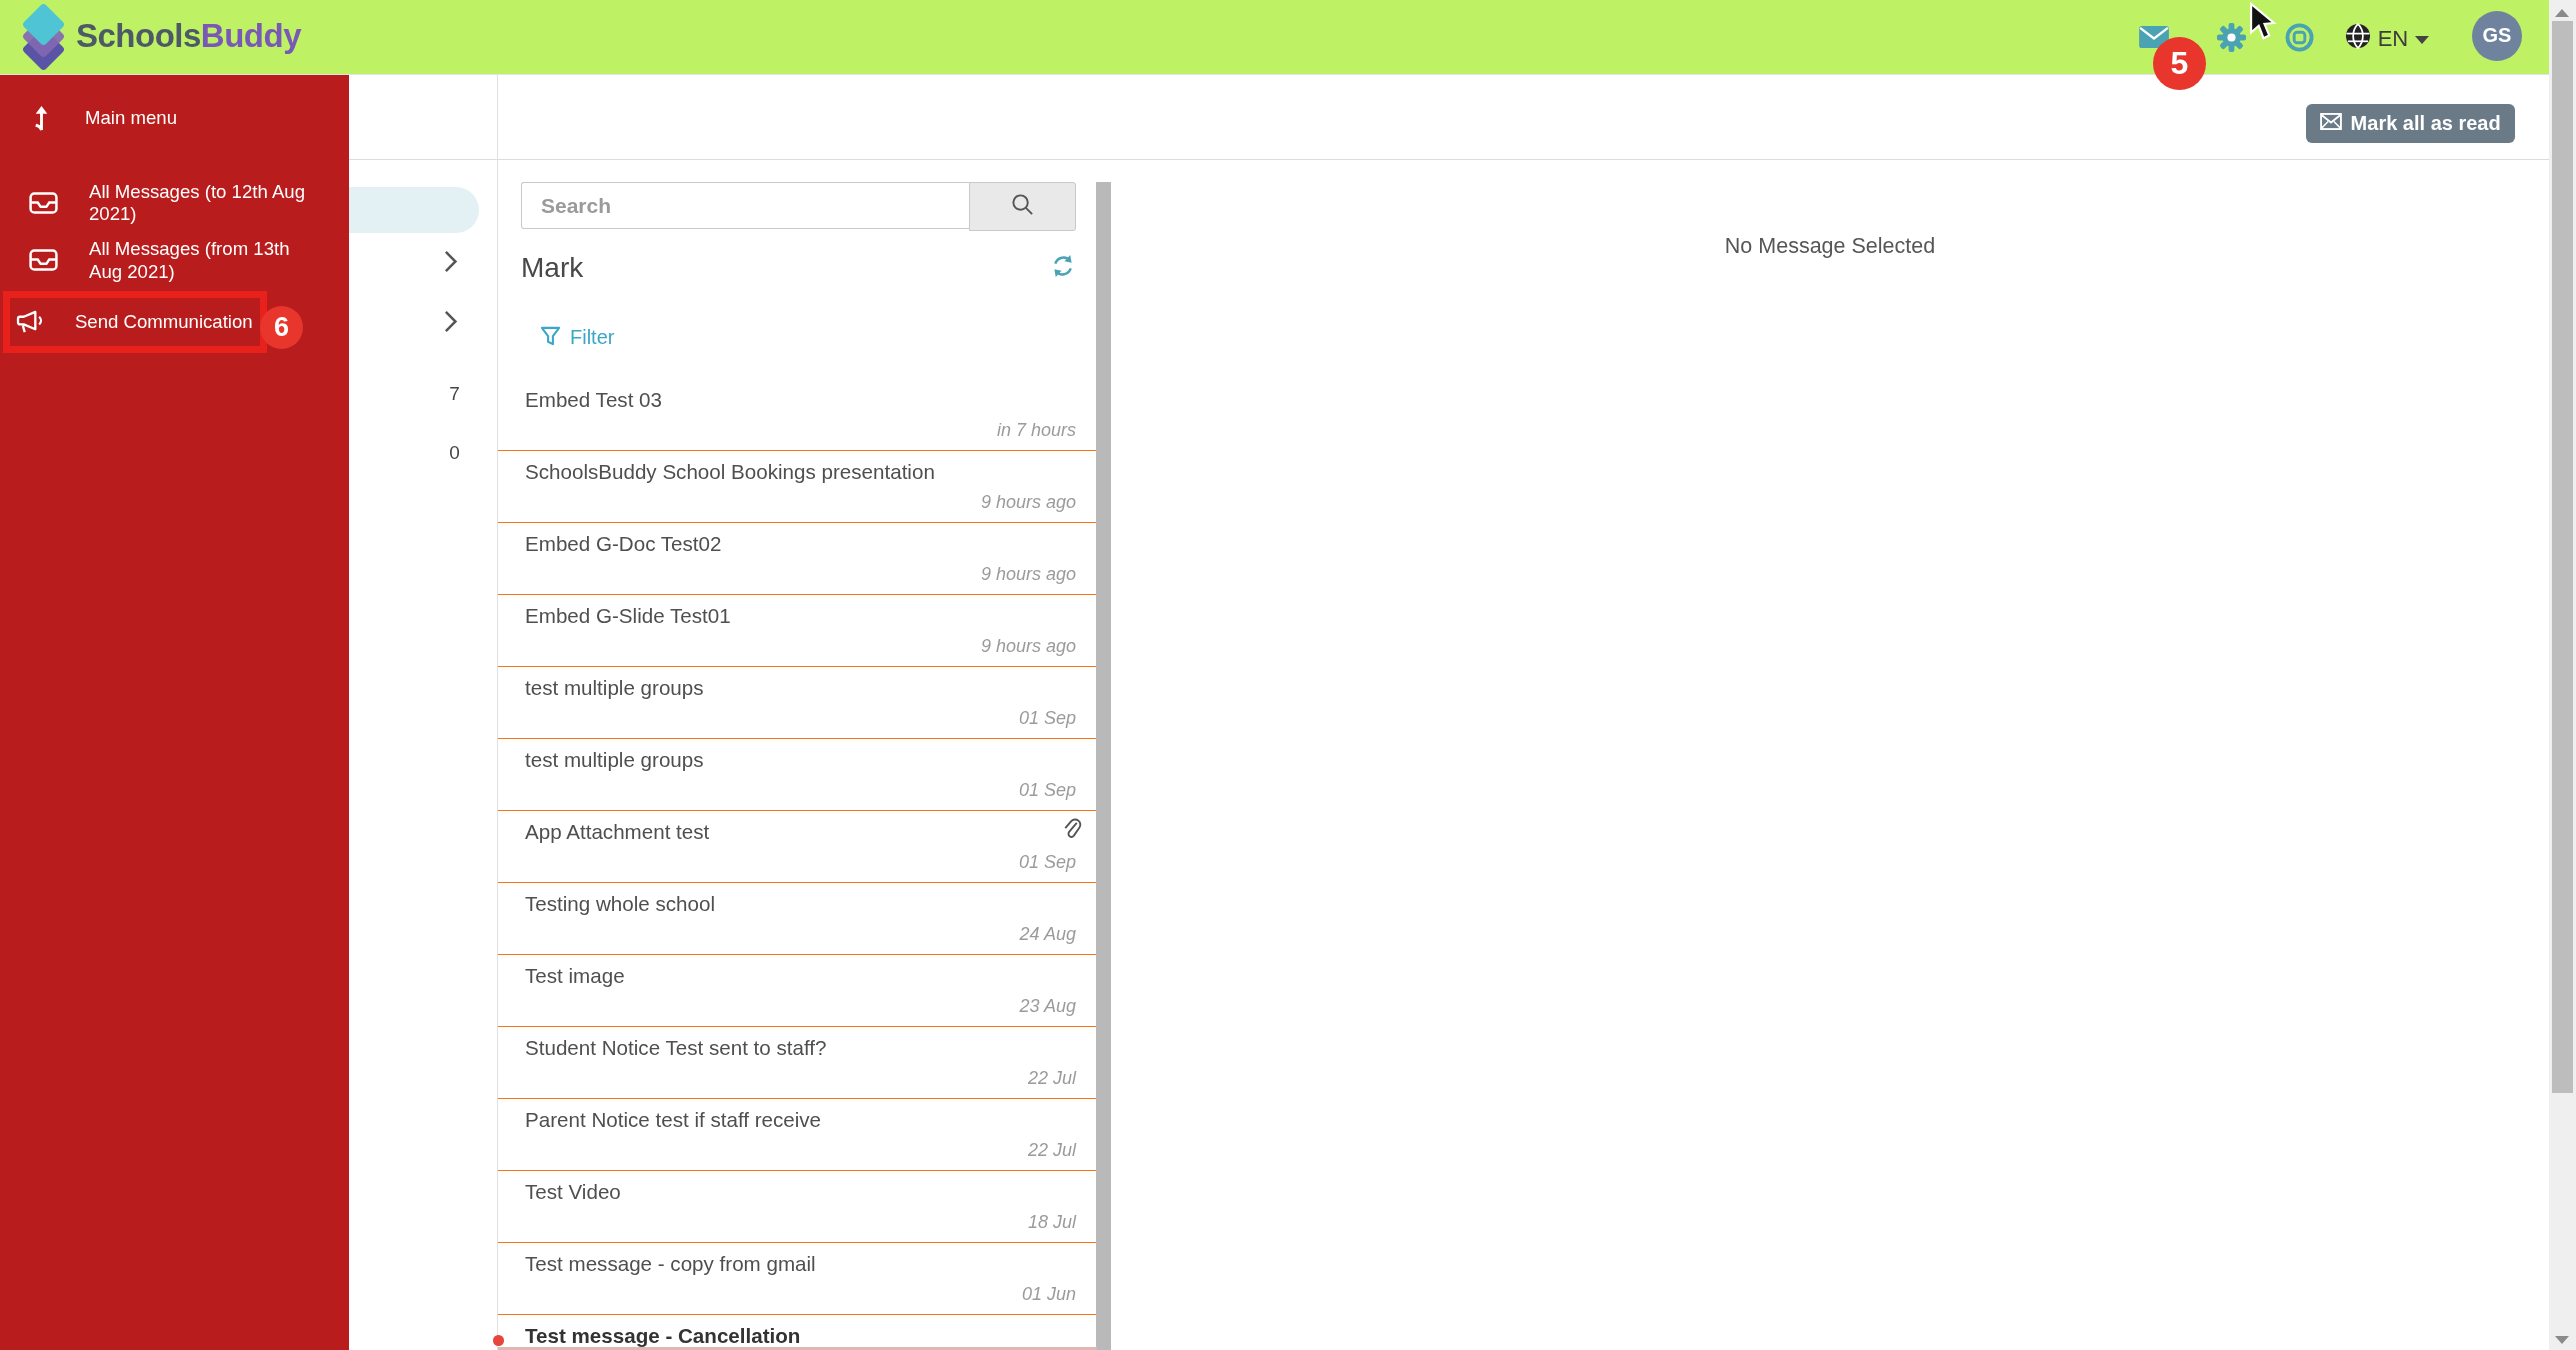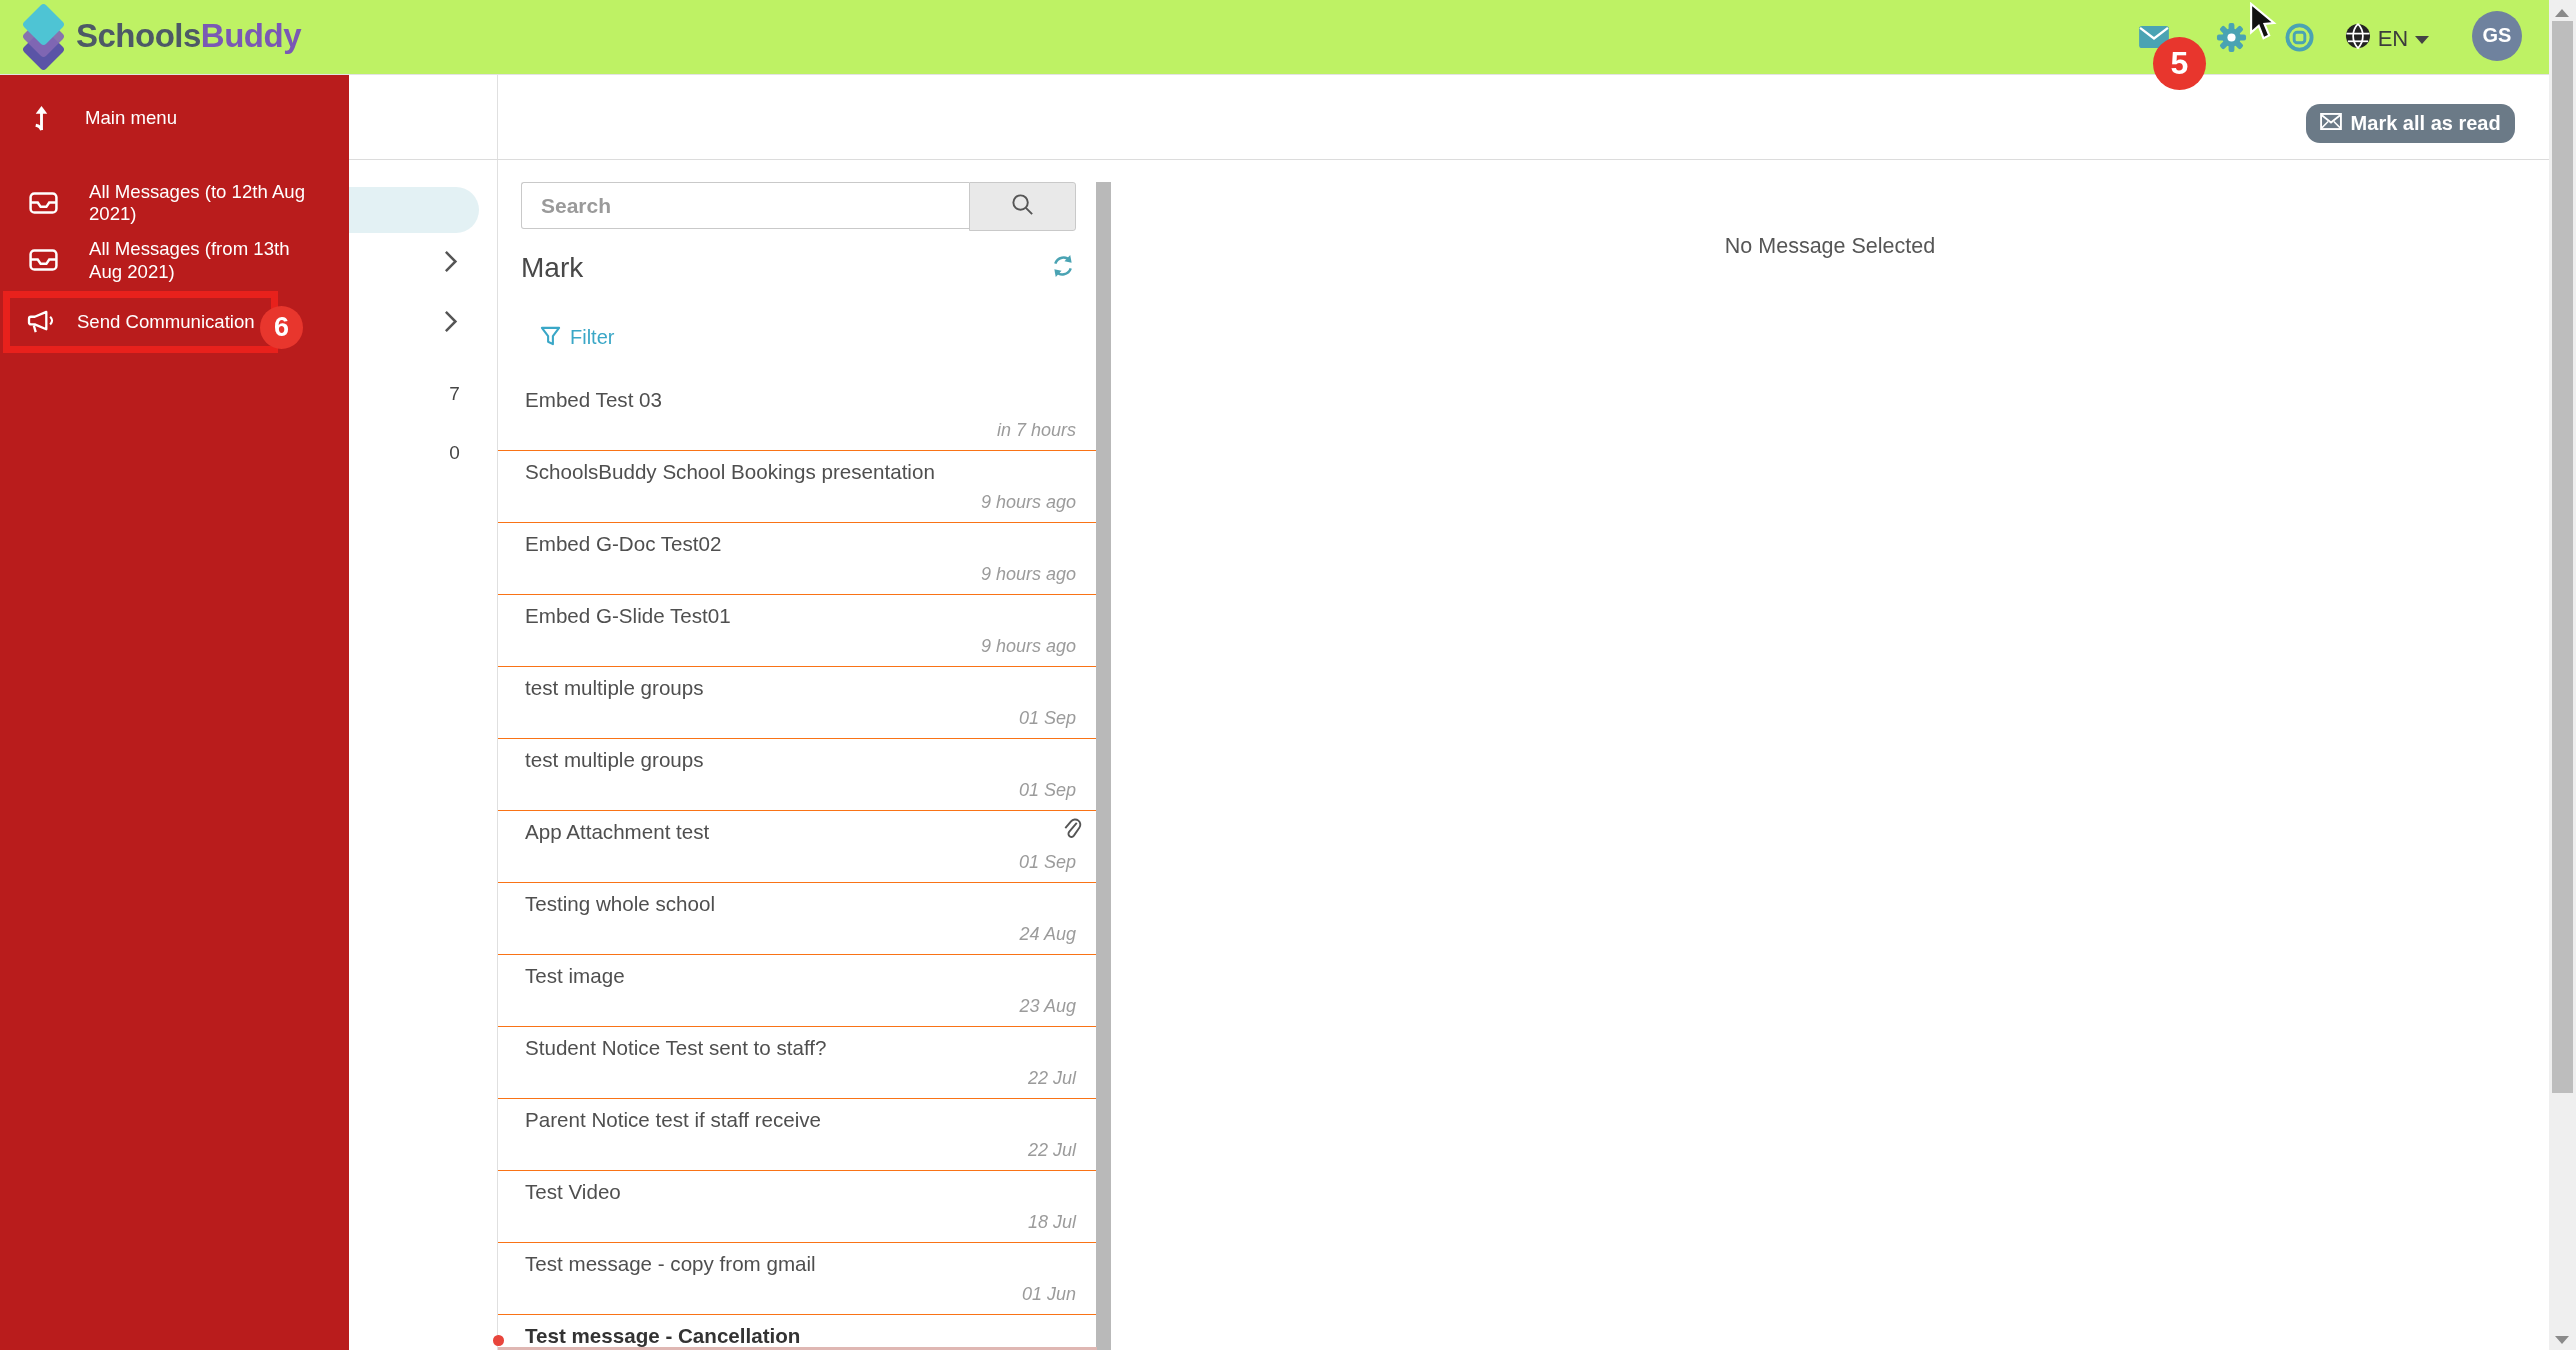--- a/index.html
+++ b/index.html
@@ -36,21 +36,21 @@
 
   
   .sidebar{position:absolute;left:0;top:0;width:349px;height:1276px;background:#b91c1c;z-index:10;color:#fff;}
   .side-row{display:flex;align-items:center;gap:31px;padding-left:29px;font-size:18.6px;}
   .row-mainmenu{height:86px;}
   .row-active{height:54px;background:#4aa6b2;}
   .row-all1{margin-top:15.3px;height:54px;}
   .row-all2{height:59px;line-height:1.25;}
   .row-all2 .side-label{max-width:220px;}
   .sendcomm-wrap{position:relative;margin-top:1.9px;}
-  .sendcomm-box{margin-left:2.9px;width:244px;height:48px;border:7.6px solid #e8211c;display:flex;align-items:center;gap:21px;padding-left:17px;font-size:18.6px;}
+  .sendcomm-box{margin-left:2.9px;width:244px;height:48px;border:7.6px solid #e8211c;display:flex;align-items:center;gap:30px;padding-left:6px;font-size:18.6px;}
   .badge-6{position:absolute;left:260px;top:15.3px;width:43px;height:43px;font-size:27px;}
   .side-icon{flex:0 0 auto;display:flex;}
 
   
   .subnav{position:absolute;left:349px;top:0;width:148px;height:1276px;background:#fff;}
   .subnav-pill{position:absolute;left:0;top:112px;width:130px;height:46px;background:#e3f1f4;border-radius:0 25px 25px 0;}
   .subnav-chevron{position:absolute;left:94px;color:#555;}
   .subnav-count{position:absolute;left:96px;width:19px;text-align:center;font-size:19px;color:#454545;}
 
   
@@ -67,21 +67,21 @@
   .msg-title{position:absolute;left:27px;top:8.6px;font-size:20.6px;color:#4f4f4f;max-width:497px;white-space:nowrap;overflow:hidden;}
   .msg-row.unread .msg-title{font-weight:bold;color:#333;}
   .msg-time{position:absolute;right:21px;top:41px;font-size:18px;font-style:italic;color:#9b9b9b;}
   .msg-clip{position:absolute;right:15.3px;top:5.7px;}
   .list-scrollbar{position:absolute;left:1096px;top:107px;width:15.3px;height:1168px;background:#b9b9b9;z-index:4;}
   .record-dot{position:absolute;left:493px;top:1260px;width:10.5px;height:10.5px;border-radius:50%;background:#e8453c;z-index:6;}
   .list-bottom-line{position:absolute;left:498px;top:1272px;width:599px;height:3.8px;background:#dfb7b3;z-index:5;}
 
   
   .rightpanel{position:absolute;left:1111px;top:0;width:1438px;height:1276px;background:#fff;}
-  .markall-btn{position:absolute;right:34px;top:29px;height:39px;background:#6b7a87;border:none;border-radius:14px;color:#fff;font-weight:bold;font-size:20px;display:flex;align-items:center;gap:8.6px;padding:0 14.3px;cursor:pointer;font-family:inherit;}
+  .markall-btn{position:absolute;right:34px;top:29px;height:39px;background:#6b7a87;border:none;border-radius:6px;color:#fff;font-weight:bold;font-size:20px;display:flex;align-items:center;gap:8.6px;padding:0 14.3px;cursor:pointer;font-family:inherit;}
   .empty-text{position:absolute;left:0;top:159px;width:100%;text-align:center;font-size:21.5px;color:#565656;}
 </style>
 </head>
 <body>
 
 <div class="topbar">
   <div class="logo">
     <div class="logo-diamonds">
       <div class="diamond d-bot"></div>
       <div class="diamond d-mid"></div>

